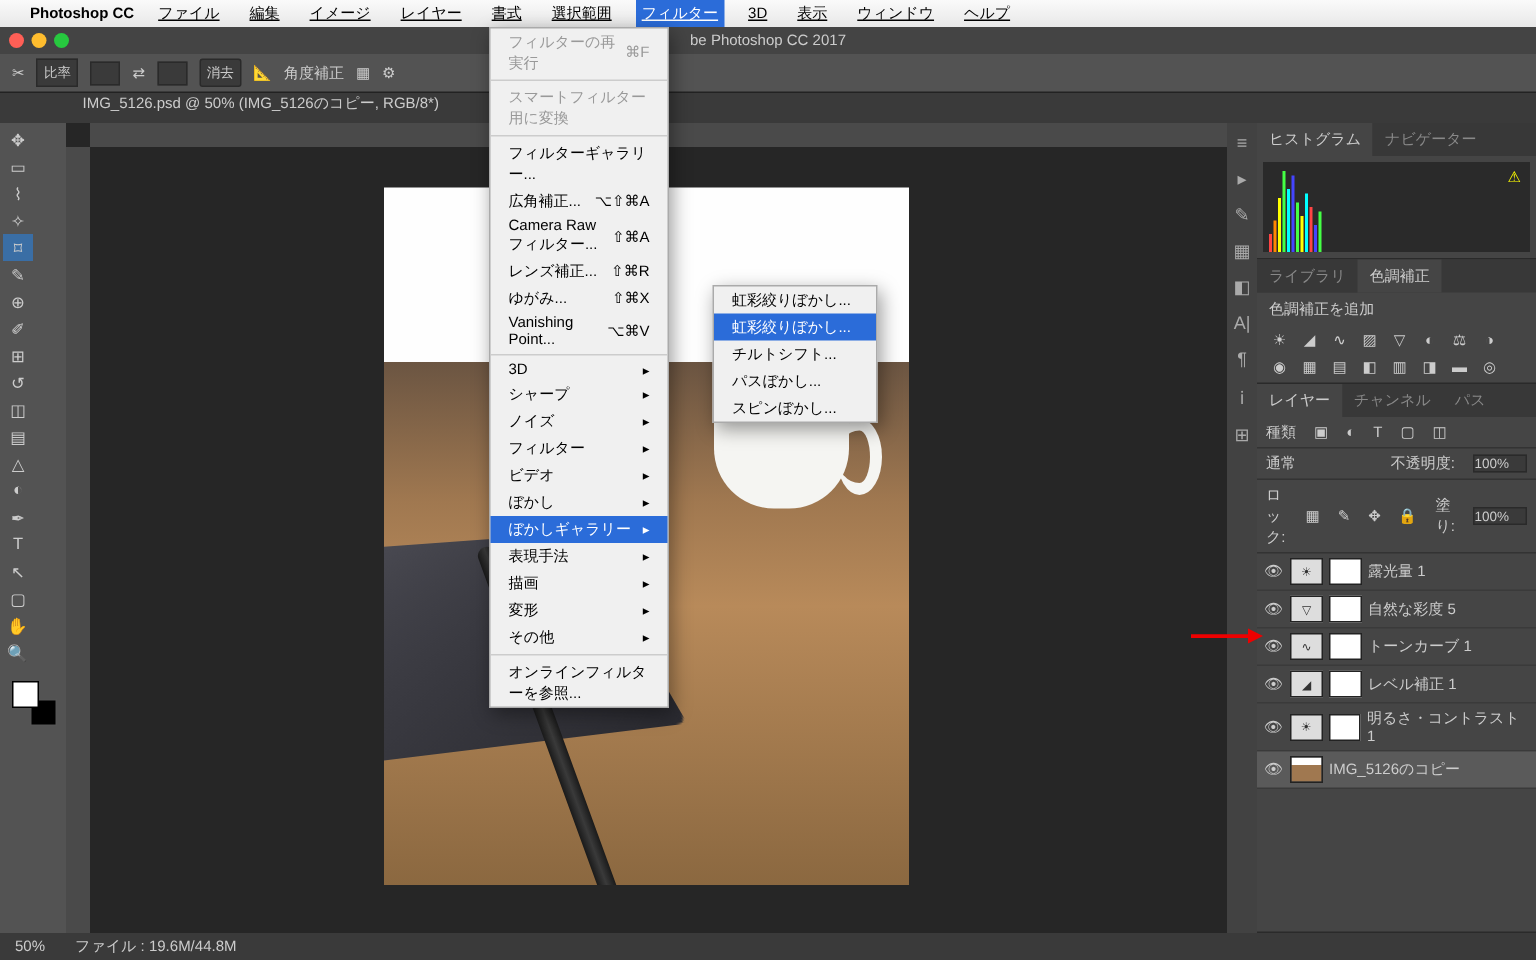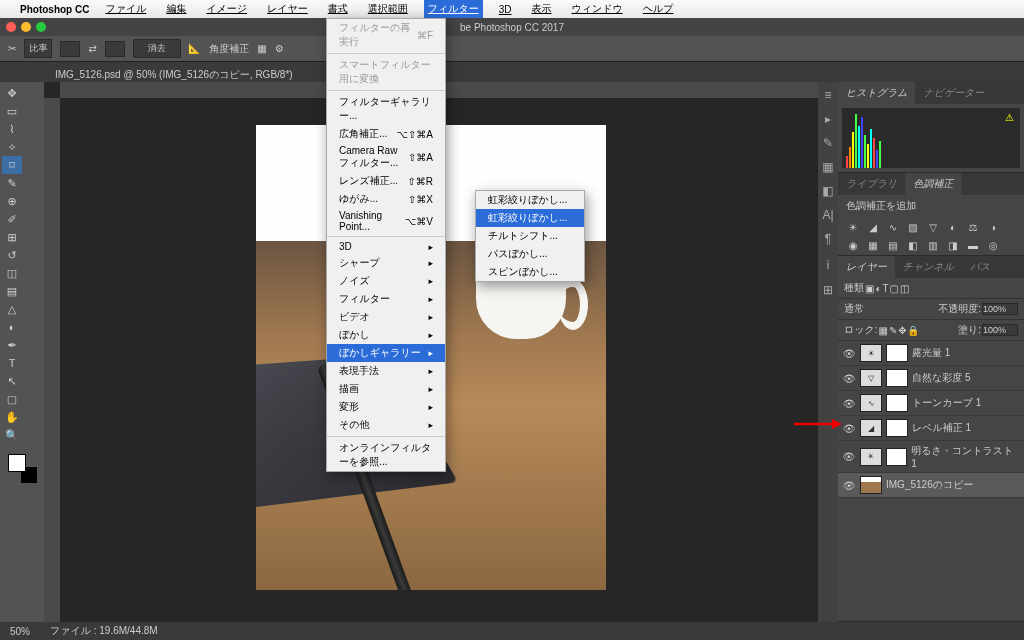--- a/index.html
+++ b/index.html
@@ -7,23 +7,23 @@
 .menubar { height: 18px; background: linear-gradient(#fafafa,#e8e8e8); display: flex; align-items: center; padding: 0 10px; color: #000; }
 .menubar .apple { margin-right: 10px; font-size: 12px; }
 .menubar .appname { font-weight: bold; margin-right: 12px; }
 .menubar .mitem { margin-right: 12px; padding: 2px 4px; text-decoration: underline; }
 .menubar .mitem.active { background: #2b6cd9; color: #fff; }
 .titlebar { height: 18px; background: #444; display: flex; align-items: center; justify-content: center; color: #ccc; font-size: 10px; position: relative; }
 .traffic { position: absolute; left: 6px; display: flex; gap: 5px; }
 .traffic .dot { width: 10px; height: 10px; border-radius: 50%; }
 .dot.r{background:#ff5f56}.dot.y{background:#ffbd2e}.dot.g{background:#27c93f}
 .optbar { height: 26px; background: #535353; display: flex; align-items: center; padding: 0 8px; gap: 8px; border-bottom: 1px solid #222; }
-.optbar .btn { background: #3a3a3a; padding: 2px 14px; border: 1px solid #2a2a2a; border-radius: 2px; font-size: 9px; }
+.optbar .btn { background: #3a3a3a; padding: 2px 4px; border: 1px solid #2a2a2a; border-radius: 2px; font-size: 9px; }
 .optbar .select { background: #3a3a3a; padding: 2px 4px; font-size: 9px; border: 1px solid #2a2a2a; }
-.tabbar { height: 20px; background: #3a3a3a; display: flex; align-items: flex-end; padding: 0 50px; color: #ccc; font-size: 9px; }
+.tabbar { height: 20px; background: #3a3a3a; display: flex; align-items: flex-start; padding: 0 50px; color: #ccc; font-size: 9px; }
 .main { display: flex; height: 540px; }
 .tools { width: 44px; background: #535353; display: flex; flex-direction: column; flex-wrap: wrap; align-content: flex-start; padding: 2px; gap: 0; }
 .tool { width: 20px; height: 18px; display: flex; align-items: center; justify-content: center; font-size: 11px; color: #ccc; }
 .tool.sel { background: #3a6ea5; }
 .swatch { width: 30px; height: 30px; position: relative; margin-top: 10px; margin-left: 6px; }
 .swatch .fg { width: 18px; height: 18px; background: #fff; border: 1px solid #000; position: absolute; top: 0; left: 0; }
 .swatch .bg { width: 18px; height: 18px; background: #000; border: 1px solid #555; position: absolute; bottom: 0; right: 0; }
 .canvas { flex: 1; background: #262626; position: relative; display: flex; align-items: center; justify-content: center; }
 .ruler-h { position: absolute; top: 0; left: 16px; right: 0; height: 16px; background: #4a4a4a; font-size: 8px; }
 .ruler-v { position: absolute; top: 16px; left: 0; bottom: 0; width: 16px; background: #4a4a4a; }
@@ -39,29 +39,29 @@
 .dropdown hr { border: none; border-top: 1px solid #ccc; margin: 2px 0; }
 .dropdown .arw::after { content: "▸"; font-size: 9px; }
 .submenu { position: absolute; top: 190px; left: 475px; background: #f0f0f0; color: #000; border: 1px solid #aaa; box-shadow: 2px 4px 12px rgba(0,0,0,.4); font-size: 11px; width: 110px; z-index: 11; }
 .submenu .row { padding: 2px 12px; }
 .submenu .row.hl { background: #2b6cd9; color: #fff; }
 .rightcol { width: 20px; background: #424242; display:flex; flex-direction:column; align-items:center; padding-top:6px; gap:10px;}
 .rightcol .ic{color:#aaa;font-size:12px;}
 .panels { width: 186px; background: #454545; display: flex; flex-direction: column; }
 .panel { border-bottom: 1px solid #2a2a2a; }
 .ptabs { display: flex; background: #383838; font-size: 9px; }
-.ptab { padding: 4px 8px; background: #454545; font-style: italic; }
+.ptab { padding: 4px 8px; background: #454545; }
 .ptab.dim { color: #888; background: #383838; }
 .histo { height: 60px; background: #2a2a2a; margin: 4px; position: relative; display: flex; align-items: flex-end; padding: 0 4px; }
 .histo .bar { width: 2px; margin-right: 1px; }
 .adjrow { display:flex; gap:4px; padding:4px 8px; font-size:10px; color:#ccc; }
 .adjicons { display:flex; flex-wrap:wrap; gap:6px; padding:4px 8px; }
 .adjicons span{width:14px;height:12px;display:inline-flex;align-items:center;justify-content:center;color:#ccc;font-size:10px;}
 .layers { flex:1; display:flex; flex-direction:column;}
-.layeropts { display:flex; padding:3px 6px; gap:1px; font-size:9px; align-items:center; border-bottom:1px solid #333;}
+.layeropts { display:flex; padding:3px 6px; gap:12px; font-size:9px; align-items:center; border-bottom:1px solid #333;}
 .layeropts input{width:36px;font-size:9px;background:#3a3a3a;border:1px solid #2a2a2a;color:#ccc;}
 .layer { display:flex; align-items:center; padding:3px 4px; gap:4px; font-size:9px; border-bottom:1px solid #3a3a3a;}
 .layer.sel{background:#5a5a5a;}
 .layer .eye{width:14px;text-align:center;color:#ccc;}
 .layer .thumb{width:22px;height:18px;background:#fff;border:1px solid #222;}
 .layer .thumb.adj{background:#ddd;font-size:8px;display:flex;align-items:center;justify-content:center;color:#333;}
 .layer .mask{width:22px;height:18px;background:#fff;border:1px solid #222;}
 .arrow { position: absolute; top: 416px; left: 792px; z-index: 5; }
 .arrow svg { width: 50px; height: 16px; }
 .status { height: 18px; background: #3a3a3a; display:flex; align-items:center; padding: 0 10px; gap: 20px; font-size:9px; color:#ccc; }

